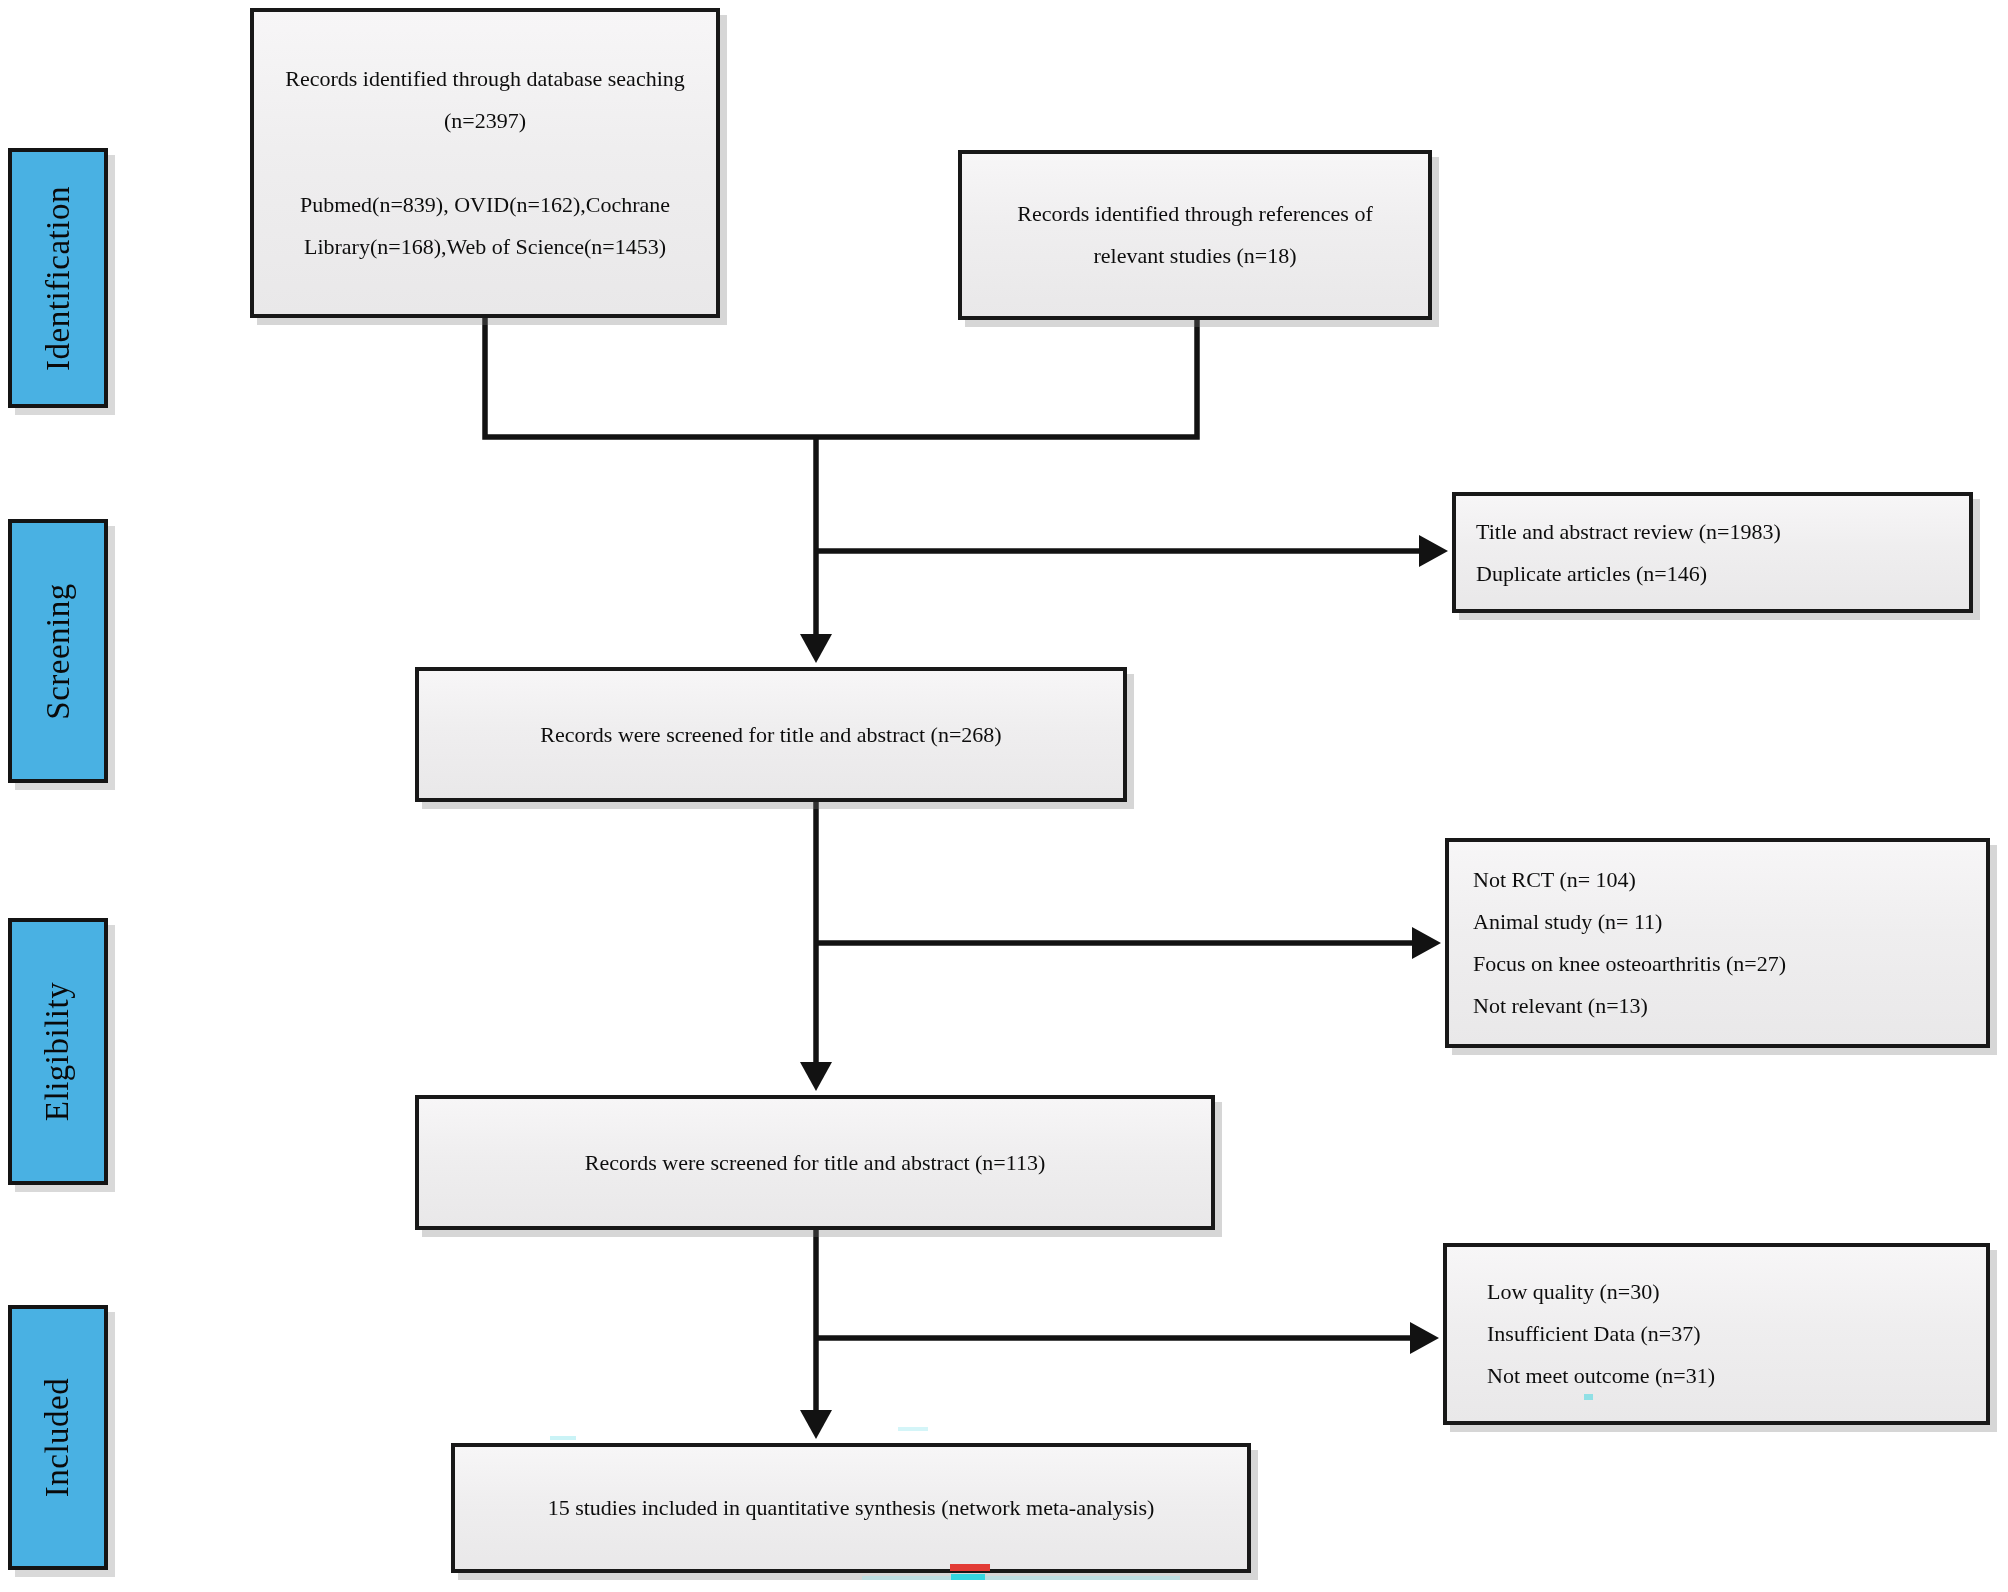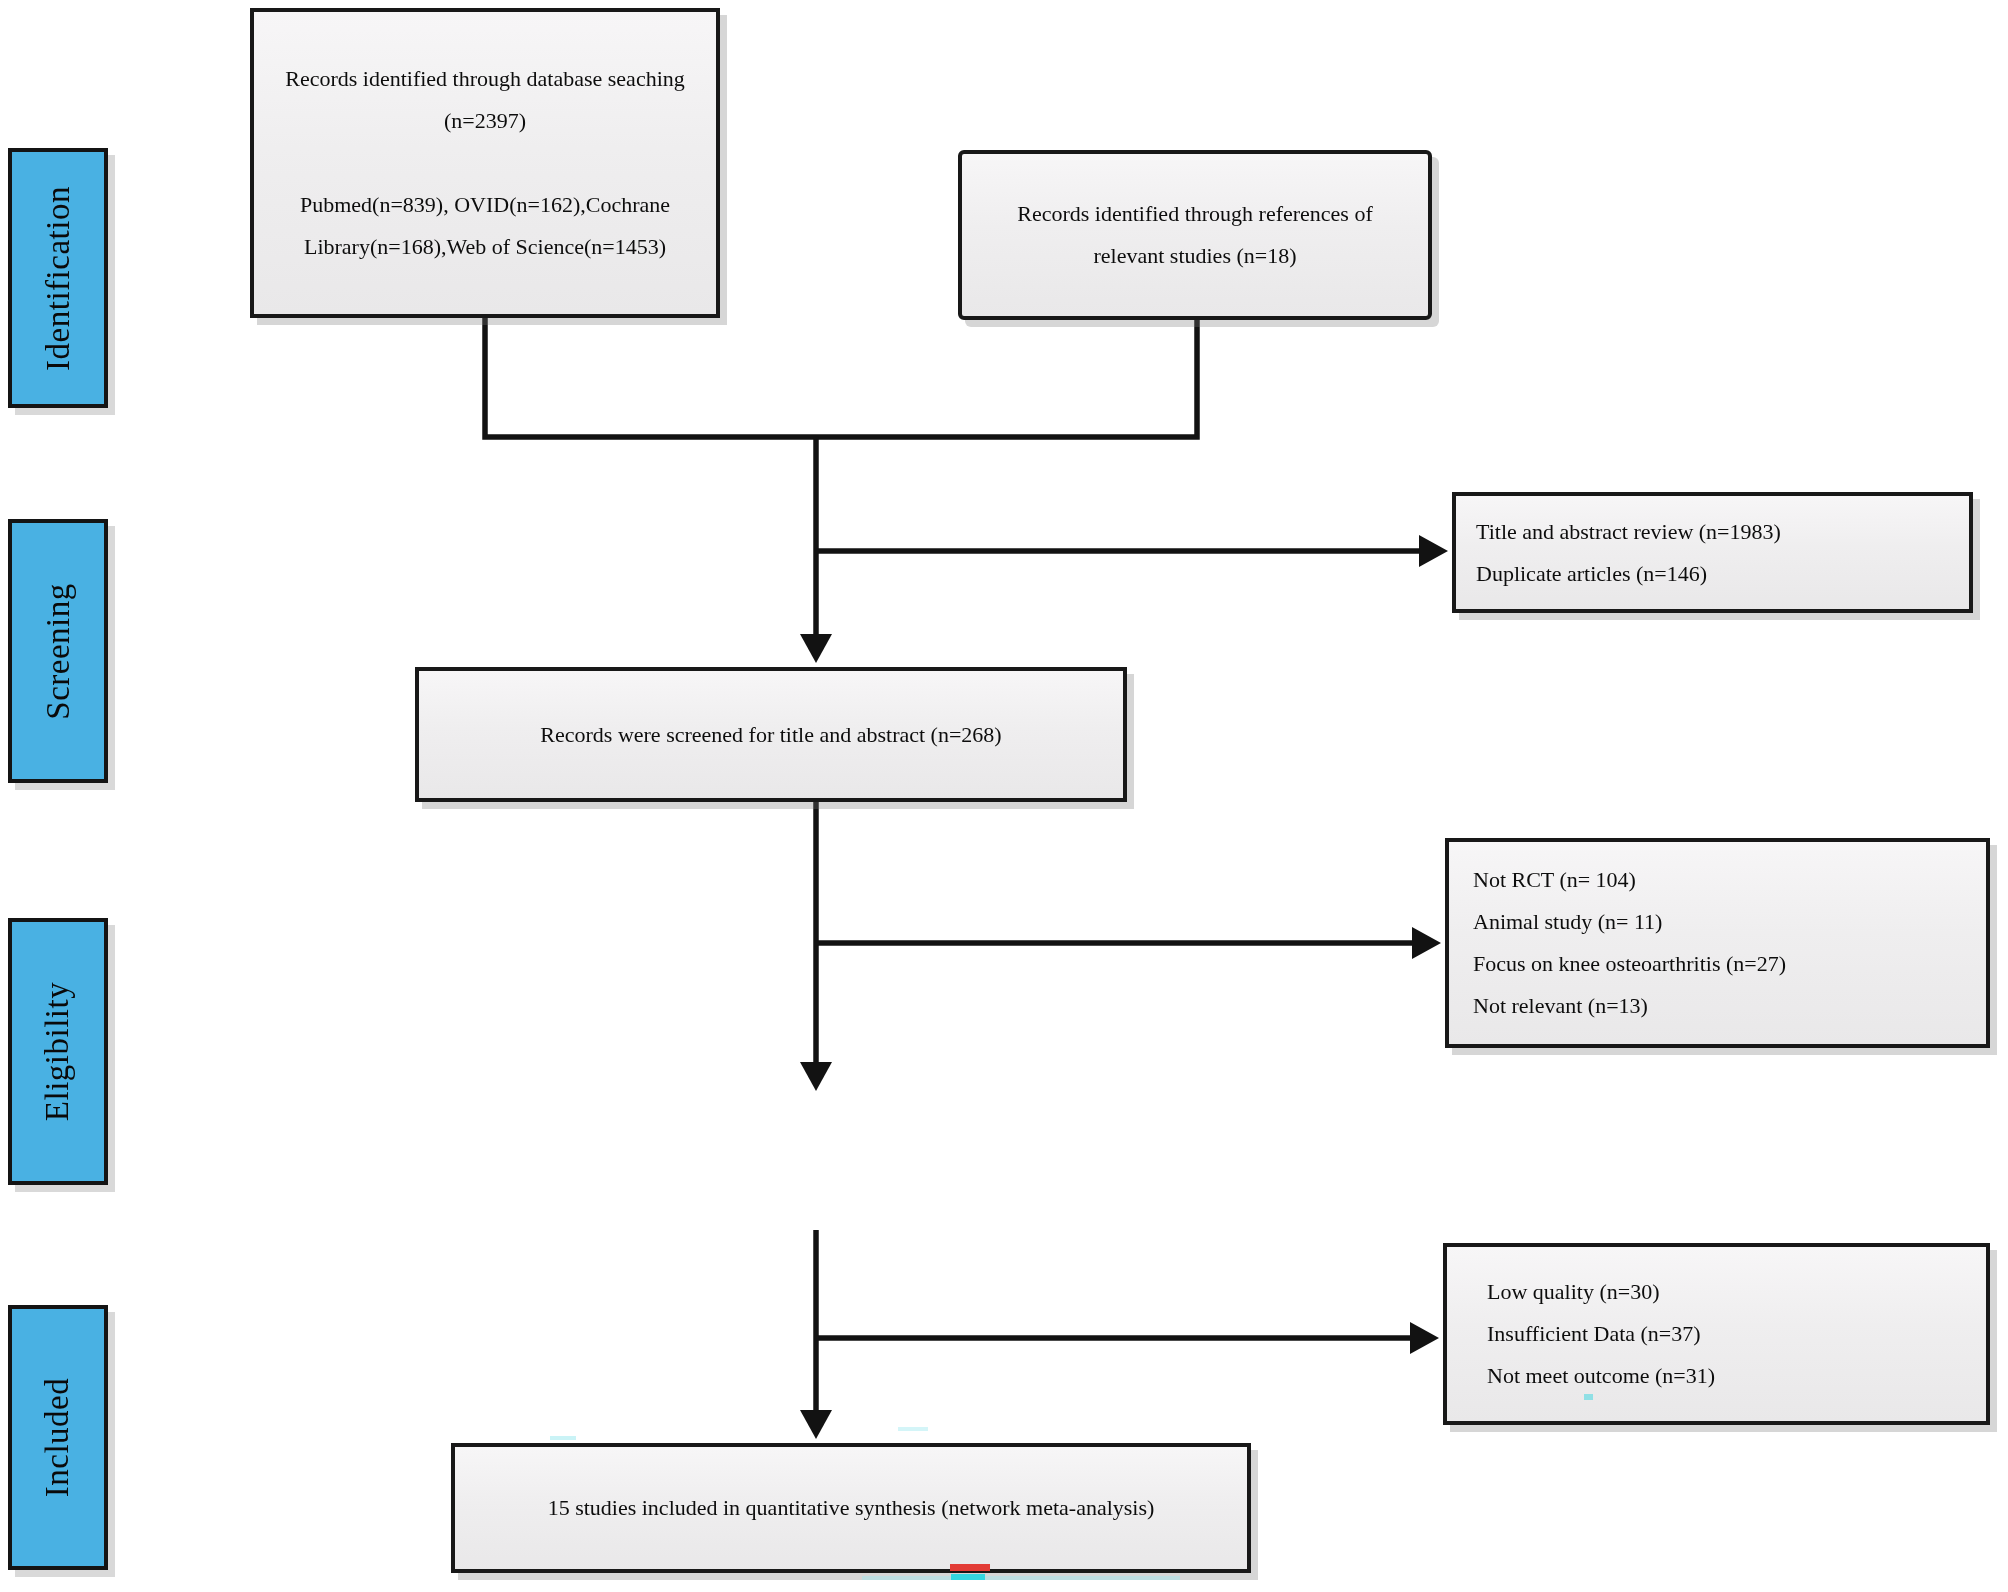--- a/index.html
+++ b/index.html
@@ -96,40 +96,43 @@
   <div class="stage" style="top:1305px;height:265px;">
     <span class="stage-label">Included</span>
   </div>
 
   <div class="node" style="left:250px;top:8px;width:470px;height:310px;padding:0 18px;">
     <p>Records identified through database seaching (n=2397)</p>
     <div class="spacer"></div>
     <p>Pubmed(n=839), OVID(n=162),Cochrane Library(n=168),Web of Science(n=1453)</p>
   </div>
 
-  <div class="node" style="left:958px;top:150px;width:474px;height:170px;padding:0 26px;border-radius:6px;">
+  <div class="node" style="left:958px;top:150px;width:474px;height:170px;padding:0 26px;">
     <p>Records identified through references of relevant studies (n=18)</p>
   </div>
 
   <div class="node node--left" style="left:1452px;top:492px;width:521px;height:121px;padding:0 20px;text-align:right;">
     <div class="line">Title and abstract review (n=1983)</div>
     <div class="line">Duplicate articles (n=146)</div>
   </div>
 
   <div class="node" style="left:415px;top:667px;width:712px;height:135px;padding:12px 25px;">
     <p>Records were screened for title and abstract (n=268)</p>
   </div>
 
   <div class="node node--left" style="left:1445px;top:838px;width:545px;height:210px;padding:0 24px;">
     <div class="line">Not RCT (n= 104)</div>
     <div class="line">Animal study (n= 11)</div>
     <div class="line">Focus on knee osteoarthritis (n=27)</div>
     <div class="line">Not relevant (n=13)</div>
   </div>
 
+  <div class="node" style="left:415px;top:1095px;width:800px;height:135px;padding:0 25px;">
+    <p>Records were screened for title and abstract (n=113)</p>
+  </div>
 
   <div class="node node--left" style="left:1443px;top:1243px;width:547px;height:182px;padding:0 40px;">
     <div class="line">Low quality (n=30)</div>
     <div class="line">Insufficient Data (n=37)</div>
     <div class="line">Not meet outcome (n=31)</div>
   </div>
 
   <div class="node" style="left:415px;top:1443px;width:800px;height:130px;padding:13px 25px;margin-left:36px;">
     <p>15 studies included in quantitative synthesis (network meta-analysis)</p>
   </div>

